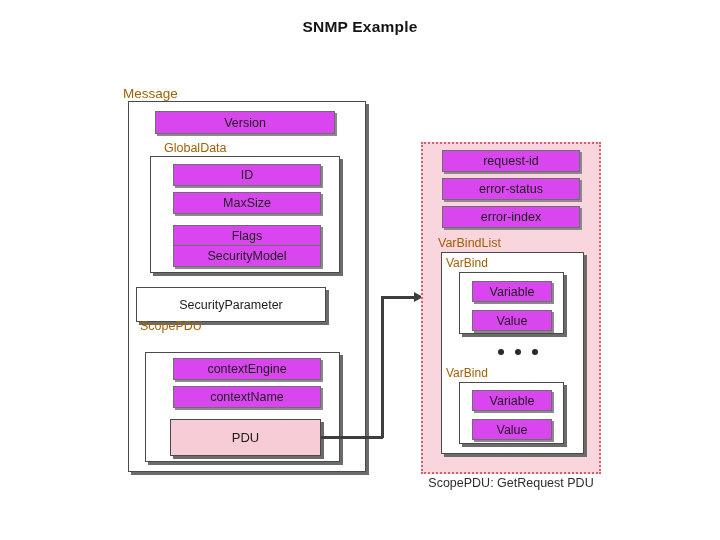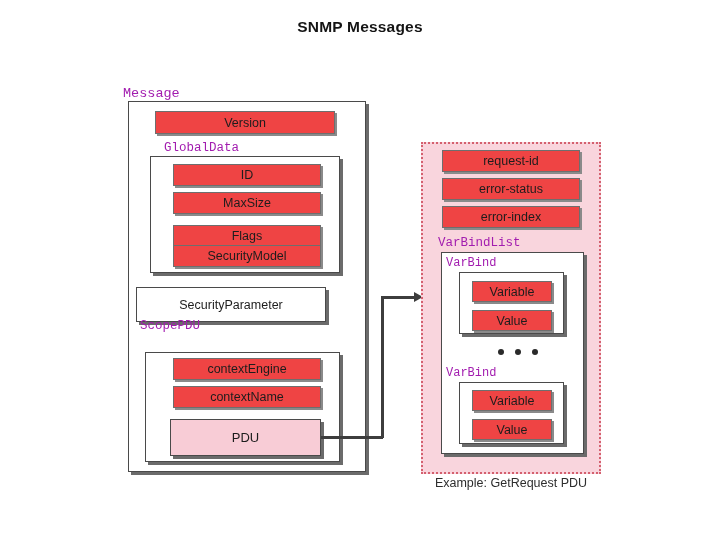--- a/index.html
+++ b/index.html
@@ -25,37 +25,36 @@
     font-size: 15.5px;
     font-weight: bold;
     color: #141414;
     letter-spacing: 0.2px;
   }
 
   
   .grp-label {
     position: absolute;
     font-size: 12.5px;
-    color: #a21caf;
+    color: #a16207;
     white-space: nowrap;
-    font-family: Liberation Mono, monospace;
   }
 
   
   .container {
     position: absolute;
     background: #ffffff;
     border: 1.5px solid #4a4a4a;
     box-shadow: 3px 3px 0 0 #6b6b6b;
   }
 
   
   .field {
     position: absolute;
-    background: #ef4444;
+    background: #d946ef;
     border: 1px solid #6e6e6e;
     box-shadow: 2px 2px 0 0 #8a8a8a;
     display: flex;
     align-items: center;
     justify-content: center;
     font-size: 12.5px;
     color: #1d1d1d;
     white-space: nowrap;
   }
   .field.white {
@@ -118,21 +117,21 @@
     color: #2d2d2d;
     white-space: nowrap;
     text-align: center;
   }
 </style>
 </head>
 <body>
 
 <div id="page">
 
-  <div class="title">SNMP Messages</div>
+  <div class="title">SNMP Example</div>
 
   <div class="grp-label" style="left:123px; top:86px; font-size:13.5px;">Message</div>
 
   <div class="container" style="left:128px; top:101px; width:238px; height:371px;"></div>
 
   <div class="field" style="left:155px; top:111px; width:180px; height:23px;">Version</div>
 
   <div class="grp-label" style="left:145px; top:141px;margin-left:19px;">GlobalData</div>
 
   <div class="container" style="left:150px; top:156px; width:190px; height:117px;"></div>
@@ -178,15 +177,15 @@
     <i></i>
       <i></i>
       <i></i>
   </div>
 
   <div class="grp-label" style="left:446px; top:366px; font-size:12px;">VarBind</div>
   <div class="container" style="left:459px; top:382px; width:105px; height:62px;"></div>
   <div class="field" style="left:472px; top:390px; width:80px; height:21px;">Variable</div>
   <div class="field" style="left:472px; top:419px; width:80px; height:21px;">Value</div>
 
-  <div class="caption" style="left:421px; top:476px; width:180px;">Example: GetRequest PDU</div>
+  <div class="caption" style="left:421px; top:476px; width:180px;">ScopePDU: GetRequest PDU</div>
 
 </div>
 
 </body></html>

